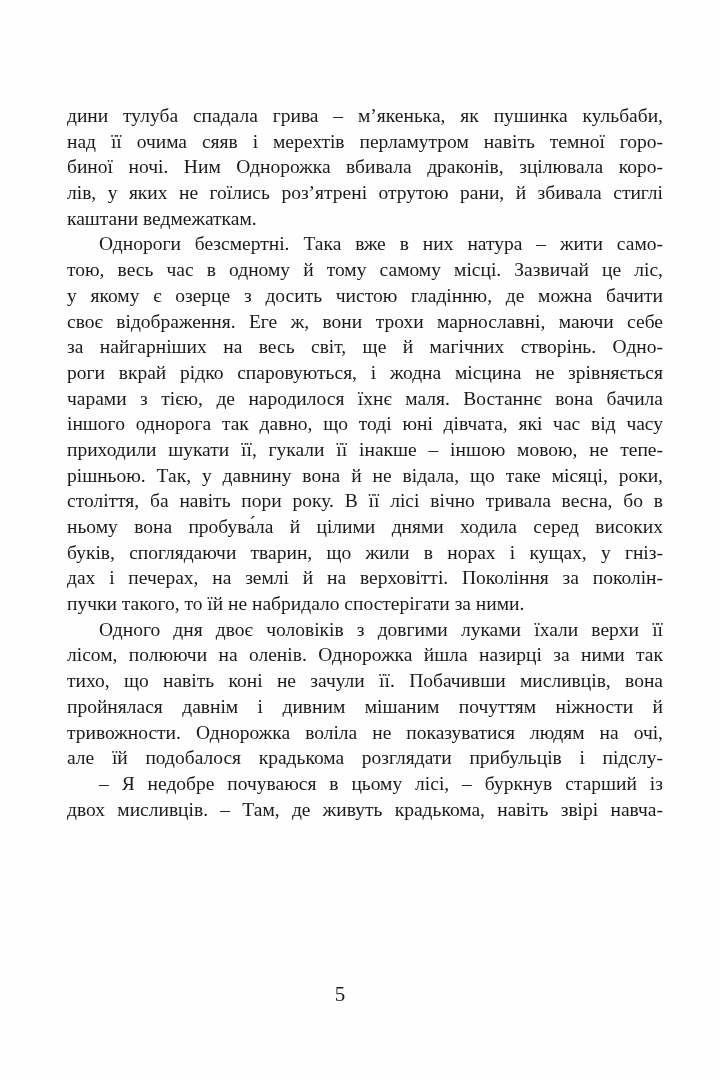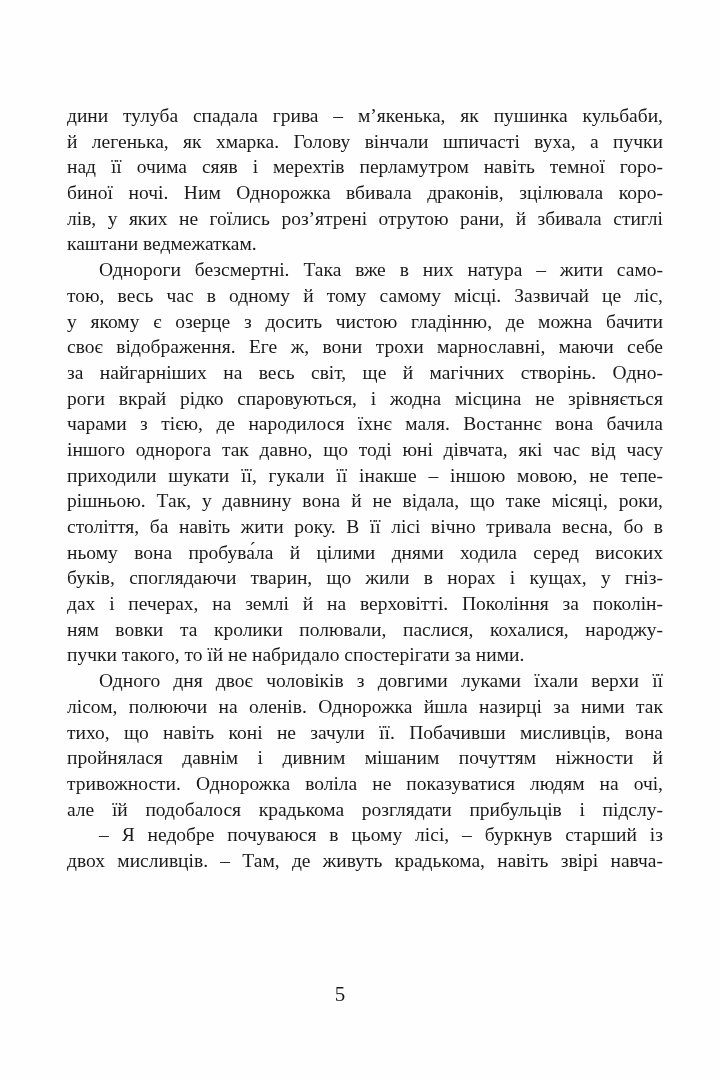--- a/index.html
+++ b/index.html
@@ -53,42 +53,40 @@
     color: #1a1a1a;
   }
 </style>
 </head>
 <body>
 
 <div class="book-page">
   <main class="text-block" id="text-block">
       <div class="paragraph">
         <div class="line">дини тулуба спадала грива – м’якенька, як пушинка кульбаби,</div>
-        <div class="line">й легенька, як хмарка. Голову вінчали шпичасті вуха, а пучки</div>
         <div class="line">над її очима сяяв і мерехтів перламутром навіть темної горо-</div>
         <div class="line">биної ночі. Ним Однорожка вбивала драконів, зцілювала коро-</div>
         <div class="line">лів, у яких не гоїлись роз’ятрені отрутою рани, й збивала стиглі</div>
         <div class="line last">каштани ведмежаткам.</div>
       </div>
       <div class="paragraph">
         <div class="line indent">Однороги безсмертні. Така вже в них натура – жити само-</div>
         <div class="line">тою, весь час в одному й тому самому місці. Зазвичай це ліс,</div>
         <div class="line">у якому є озерце з досить чистою гладінню, де можна бачити</div>
         <div class="line">своє відображення. Еге ж, вони трохи марнославні, маючи себе</div>
         <div class="line">за найгарніших на весь світ, ще й магічних створінь. Одно-</div>
         <div class="line">роги вкрай рідко спаровуються, і жодна місцина не зрівняється</div>
         <div class="line">чарами з тією, де народилося їхнє маля. Востаннє вона бачила</div>
         <div class="line">іншого однорога так давно, що тоді юні дівчата, які час від часу</div>
         <div class="line">приходили шукати її, гукали її інакше – іншою мовою, не тепе-</div>
         <div class="line">рішньою. Так, у давнину вона й не відала, що таке місяці, роки,</div>
-        <div class="line">століття, ба навіть жити року. В її лісі вічно тривала весна, бо в</div>
+        <div class="line">століття, ба навіть пори року. В її лісі вічно тривала весна, бо в</div>
         <div class="line">ньому вона пробува́ла й цілими днями ходила серед високих</div>
         <div class="line">буків, споглядаючи тварин, що жили в норах і кущах, у гніз-</div>
         <div class="line">дах і печерах, на землі й на верховітті. Покоління за поколін-</div>
-        <div class="line">ням вовки та кролики полювали, паслися, кохалися, народжу-</div>
         <div class="line last">пучки такого, то їй не набридало спостерігати за ними.</div>
       </div>
       <div class="paragraph">
         <div class="line indent">Одного дня двоє чоловіків з довгими луками їхали верхи її</div>
         <div class="line">лісом, полюючи на оленів. Однорожка йшла назирці за ними так</div>
         <div class="line">тихо, що навіть коні не зачули її. Побачивши мисливців, вона</div>
         <div class="line">пройнялася давнім і дивним мішаним почуттям ніжности й</div>
         <div class="line">тривожности. Однорожка воліла не показуватися людям на очі,</div>
         <div class="line">але їй подобалося крадькома розглядати прибульців і підслу-</div>
       </div>

